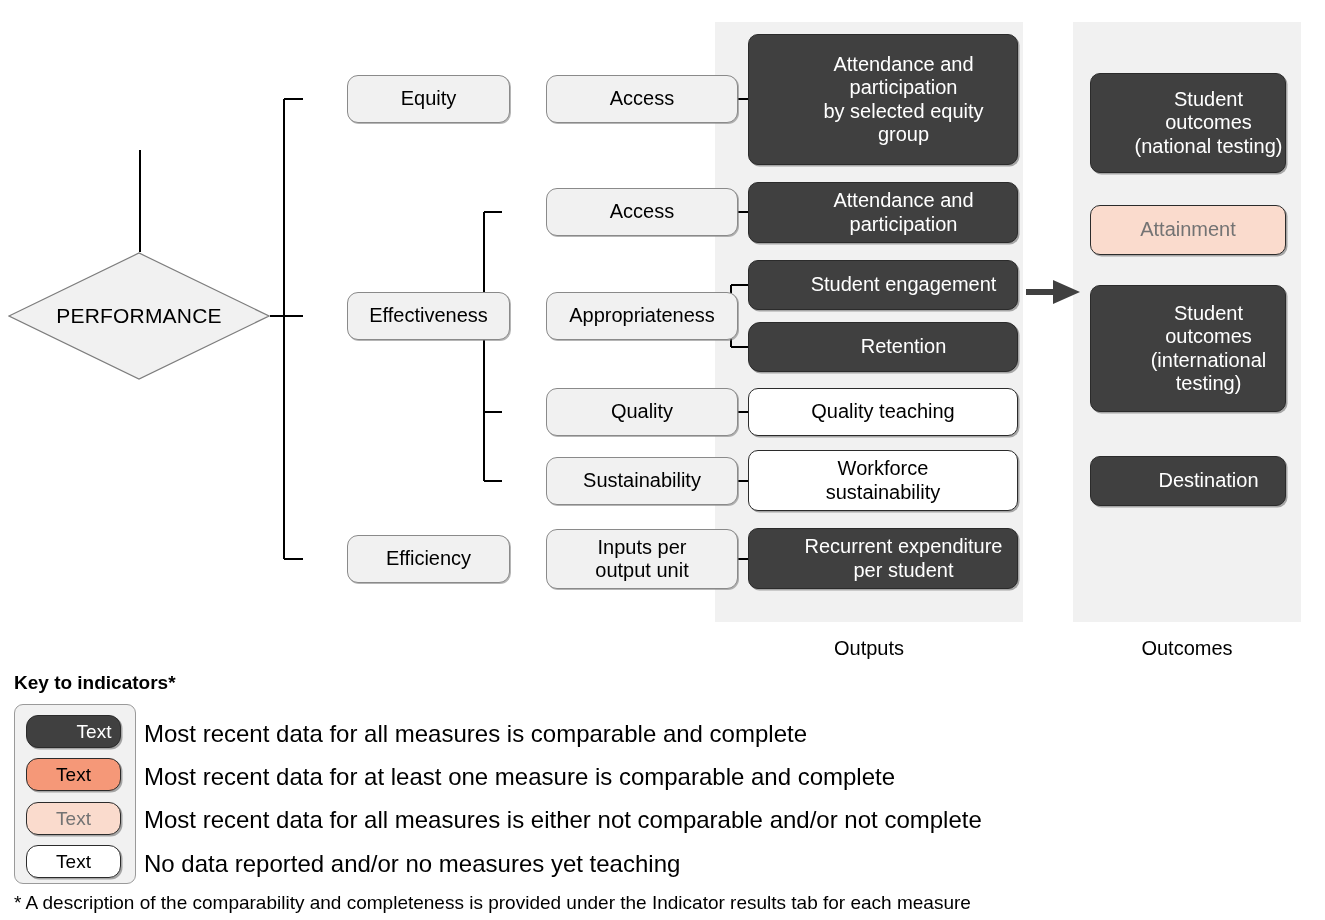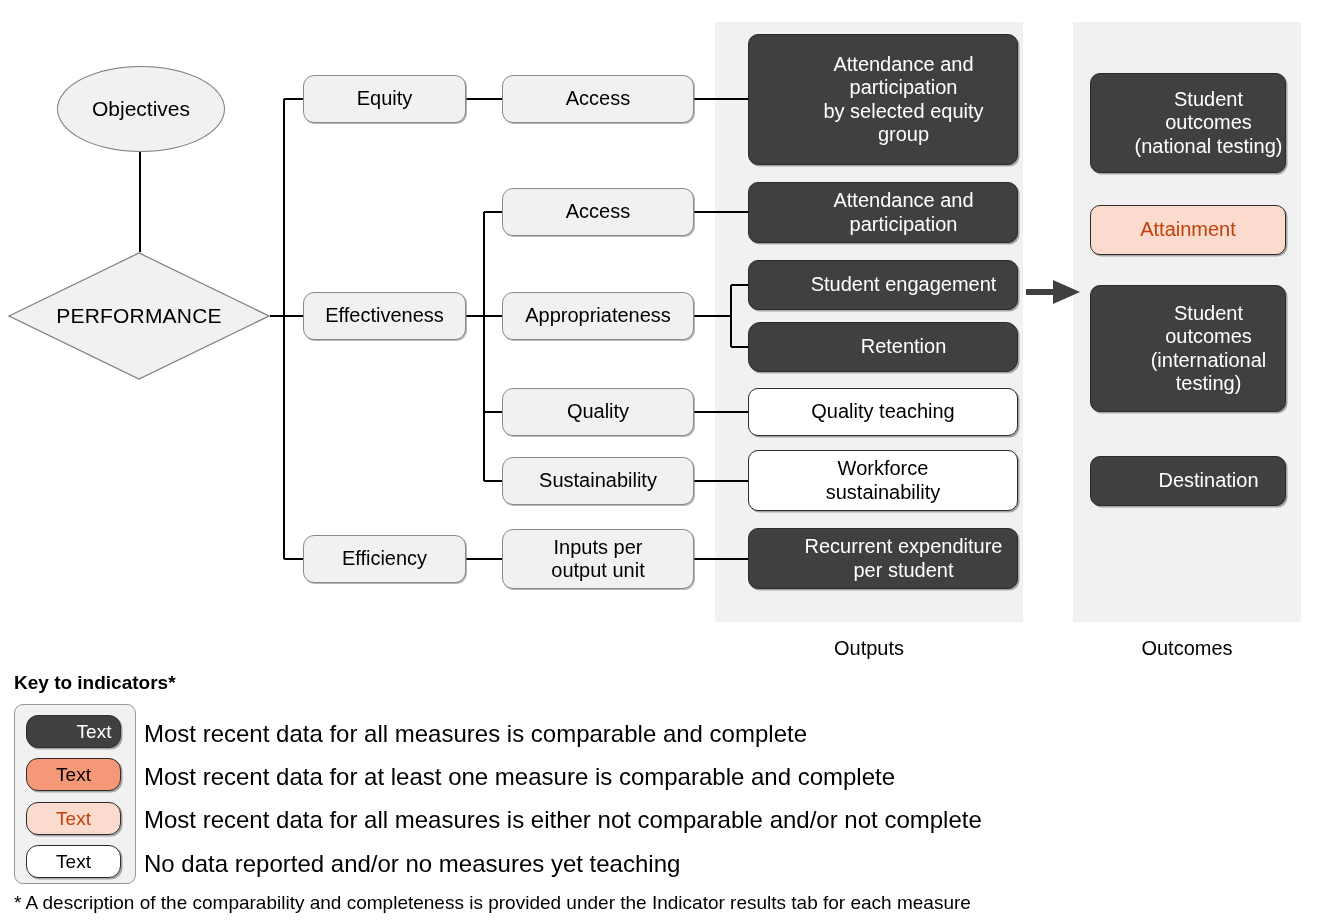--- a/index.html
+++ b/index.html
@@ -33,31 +33,32 @@
     z-index: 5;
   }
 
   .grey-box {
     background: #F1F1F1;
     border: 1px solid #8A8A8A;
     border-radius: 11px;
     box-shadow: 1px 1px 0 rgba(120,120,120,0.55);
     font-size: 20px;
     color: #000;
+    margin-left: 44px;
   }
 
   .out-box {
     border: 1px solid #2b2b2b;
     border-radius: 10px;
     font-size: 20px;
     box-shadow: 1.5px 1.5px 0 rgba(90,90,90,0.5);
   }
   .fill-full   { background: #404040; color: #ffffff; padding-left: 41px; }
   .fill-part   { background: #F59878; color: #000000; }
-  .fill-light  { background: #FADBCD; color: #c2410c; }
+  .fill-light  { background: #FADBCD; color: #737373; }
   .fill-none   { background: #ffffff; color: #000000; }
 
   
   .panel {
     position: absolute;
     background: #F1F1F1;
     z-index: 1;
   }
   .panel-label {
     position: absolute;
@@ -182,23 +183,20 @@
 
       <line x1="694" y1="559" x2="748" y2="559"></line>
     </g>
 
     <g>
       <line x1="1026" y1="292" x2="1060" y2="292" stroke="#404040" stroke-width="6"></line>
       <polygon points="1053,280 1080,292 1053,304" fill="#404040"></polygon>
     </g>
   </svg>
 
-  <div class="ellipse" style="left:57px; top:66px; width:166px; height:84px;">
-    <span>Objectives</span>
-  </div>
 
   <div class="diamond-wrap" style="left:8px; top:252px; width:262px; height:128px;">
     <svg width="262" height="128">
       <polygon points="1,64 131,1 261,64 131,127" fill="#F1F1F1" stroke="#7d7d7d" stroke-width="1.2"></polygon>
     </svg>
     <div class="diamond-text">PERFORMANCE</div>
   </div>
 
   <div class="node grey-box" style="left:303px; top:75px; width:163px; height:48px;">
     <span>Equity</span>

